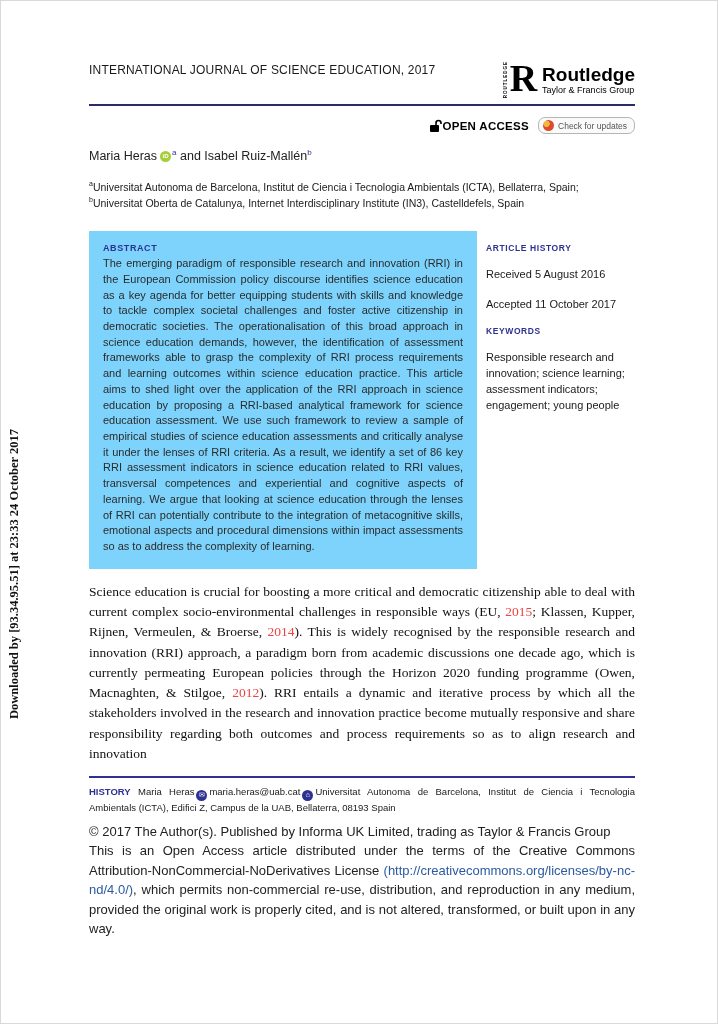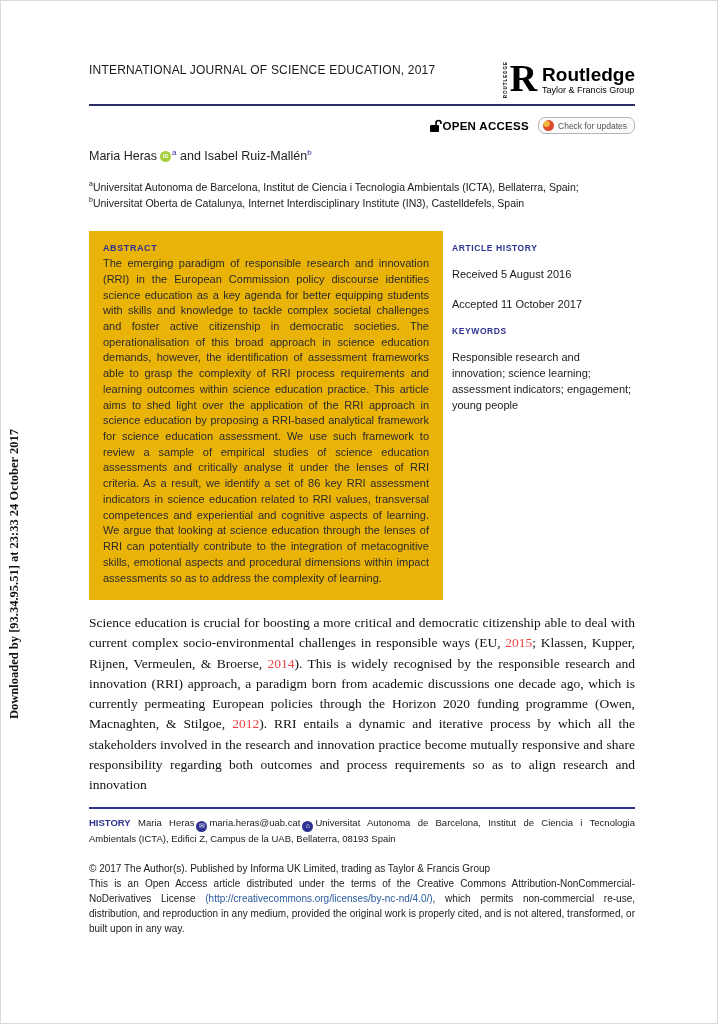--- a/index.html
+++ b/index.html
@@ -67,21 +67,21 @@
     display:inline-flex; width:11px; height:11px; border-radius:50%;
     background:#a6ce39; color:#fff; font-size:6px; font-weight:bold;
     align-items:center; justify-content:center; vertical-align:middle;
     margin:0 1px 2px 3px;
   }
   .affils { font-size:10.5px; line-height:1.5; color:#1a1a1a; margin-bottom:20px; }
   .affils sup { font-size:7px; }
 
   
   .twocol { display:flex; gap:9px; }
-  .abstract-box { width:354px; background:#eab308; padding:12px 14px 14px; }
+  .abstract-box { width:388px; background:#7dd3fc; padding:12px 14px 14px; }
   .sec-label { color:#2e3192; font-size:9px; font-weight:bold; letter-spacing:0.6px; }
   .abstract-text { font-size:11px; line-height:1.43; text-align:justify; color:#2b2b2b; margin-top:3px; }
   .sidecol { flex:1; padding-top:12px; }
   .sidecol .sec-label { font-size:8.5px; }
   .side-text { font-size:11px; line-height:1.45; color:#1a1a1a; margin-top:14px; }
   .kw-block { margin-top:13px; }
 
   
   .intro-h { color:#2e3192; font-size:15px; font-weight:bold; margin-top:30px; }
   .body-text {
@@ -93,21 +93,21 @@
 
   
   .contact { font-size:9.5px; line-height:1.55; color:#1a1a1a; margin-top:7px; text-align:justify; }
   .contact-label { color:#2e3192; font-weight:bold; }
   .foot-icon {
     display:inline-flex; width:11px; height:11px; border-radius:50%;
     background:#2e3192; color:#fff; font-size:7px;
     align-items:center; justify-content:center; vertical-align:-2px;
     margin:0 2px;
   }
-  .license { font-size:10px; line-height:1.5; color:#222; margin-top:14px; text-align:justify; }
+  .license { font-size:13px; line-height:1.5; color:#222; margin-top:6px; text-align:justify; }
   .license .url { color:#2b5aa0; }
   .lock-svg { display:block; }
 </style>
 </head>
 <body>
 
 <div class="page">
 
   <div class="watermark">Downloaded by [93.34.95.51] at 23:33 24 October 2017</div>
 

